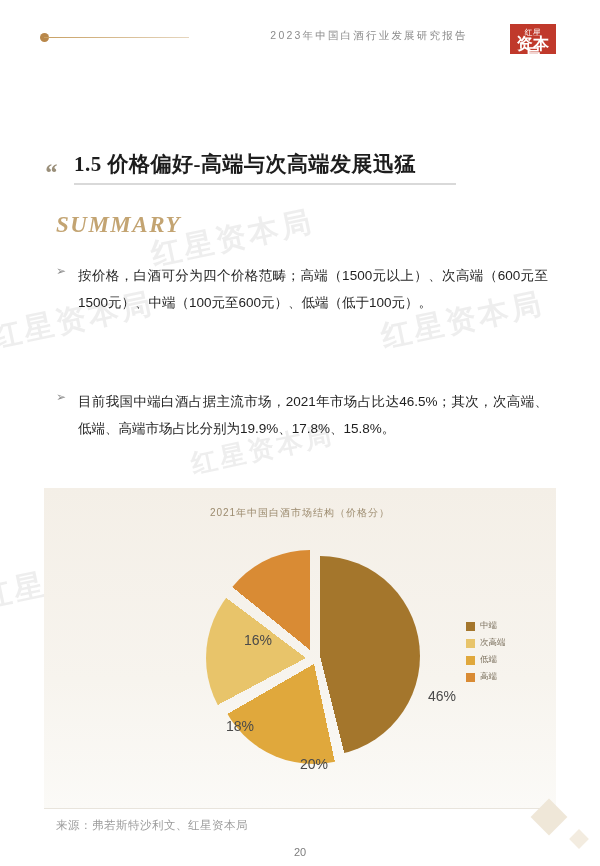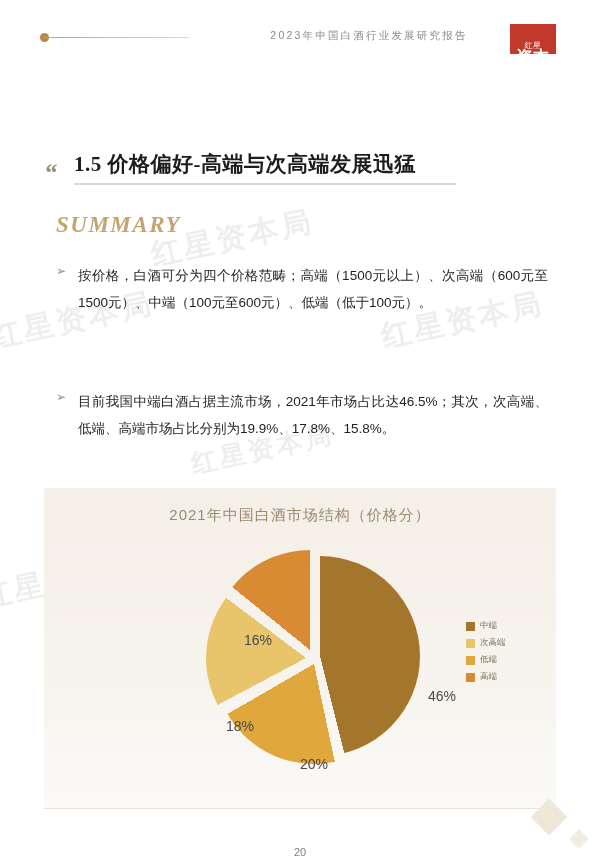--- a/index.html
+++ b/index.html
@@ -57,21 +57,21 @@
     position: absolute;
     top: 6px;
     right: 0;
     width: 46px;
     height: 30px;
     background: #c0392b;
     color: #ffffff;
     font-size: 9px;
     line-height: 11px;
     text-align: center;
-    padding-top: 16px;
+    padding-top: 3px;
     box-sizing: border-box;
     letter-spacing: 0.5px;
   }
   .logo .l1 { display: block; font-size: 8px; }
   .logo .l2 { display: block; font-size: 16px; font-weight: bold; }
 
   
   .sec-title-wrap {
     position: absolute;
     top: 150px;
@@ -154,21 +154,21 @@
     width: 512px;
     height: 320px;
     background: linear-gradient(to bottom, #f4efe7 0%, #f7f4ee 60%, #fbfaf7 100%);
   }
   .chart-title {
     position: absolute;
     top: 18px;
     left: 0;
     width: 100%;
     text-align: center;
-    font-size: 15px;
+    font-size: 10px;
     color: #9b8a6d;
     letter-spacing: 1px;
   }
   .pie-wrap {
     position: absolute;
     left: 162px;
     top: 62px;
     width: 220px;
     height: 220px;
   }
@@ -335,16 +335,17 @@
         <span class="legend-text">低端</span>
       </div>
       <div class="legend-row">
         <span class="legend-swatch" style="background:#d98b34;"></span>
         <span class="legend-text">高端</span>
       </div>
     </div>
   </div>
 
   <div class="footer-rule"></div>
+  <div class="source">来源：弗若斯特沙利文、红星资本局</div>
   <div class="diamond" id="dia-1"></div>
   <div class="diamond" id="dia-2"></div>
   <div class="page-num">20</div>
 </div>
 
 </body></html>

